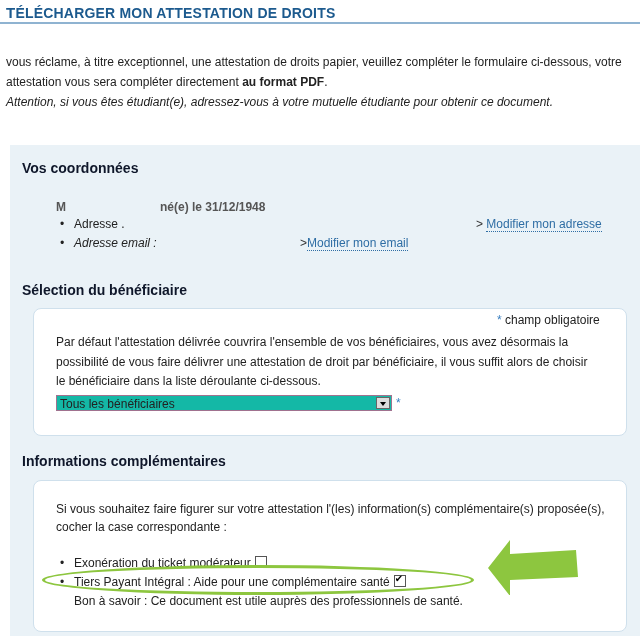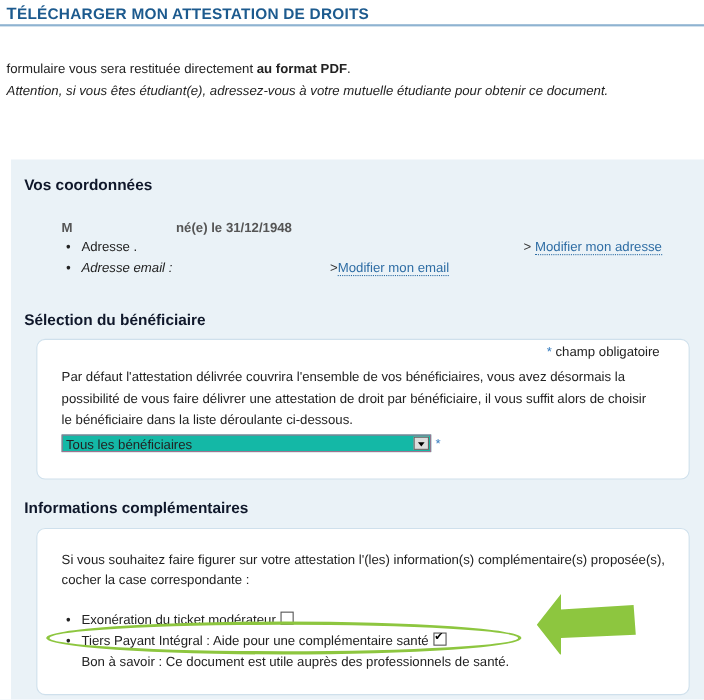--- a/index.html
+++ b/index.html
@@ -25,21 +25,22 @@
   .ellipse { position:absolute; left:42px; top:565px; width:432px; height:30px; border:3px solid #8dc63f; border-radius:50%; box-sizing:border-box; }
   .arrow { position:absolute; left:488px; top:540px; }
 </style>
 </head>
 <body>
 
 <div class="page-title"><span class="big">T</span><span>ÉLÉCHARGER MON ATTESTATION DE DROITS</span></div>
 <div class="title-rule"></div>
 
 <div class="intro">
-  <div><span>formulaire vous sera restituée directement </span><b>au format PDF</b><span>.</span></div>
+  <div>vous réclame, à titre exceptionnel, une attestation de droits papier, veuillez compléter le formulaire ci-dessous, votre</div>
+  <div><span>attestation vous sera compléter directement </span><b>au format PDF</b><span>.</span></div>
   <div><em>Attention, si vous êtes étudiant(e), adressez-vous à votre mutuelle étudiante pour obtenir ce document.</em></div>
 </div>
 
 <div class="panel"></div>
 
 <div class="section-title" style="top:160px;">Vos coordonnées</div>
 <div class="row" style="left:56px; top:200px; font-weight:bold; color:#555;">M</div>
 <div class="row" style="left:160px; top:200px; font-weight:bold; color:#555;">né(e) le 31/12/1948</div>
 <div class="row" style="left:60px; top:217px;"><span class="bullet">•</span><span>Adresse .</span></div>
 <div class="row" style="left:476px; top:217px;"><span class="link-arrow">&gt;</span> <a class="link" href="#">Modifier mon adresse</a></div>

